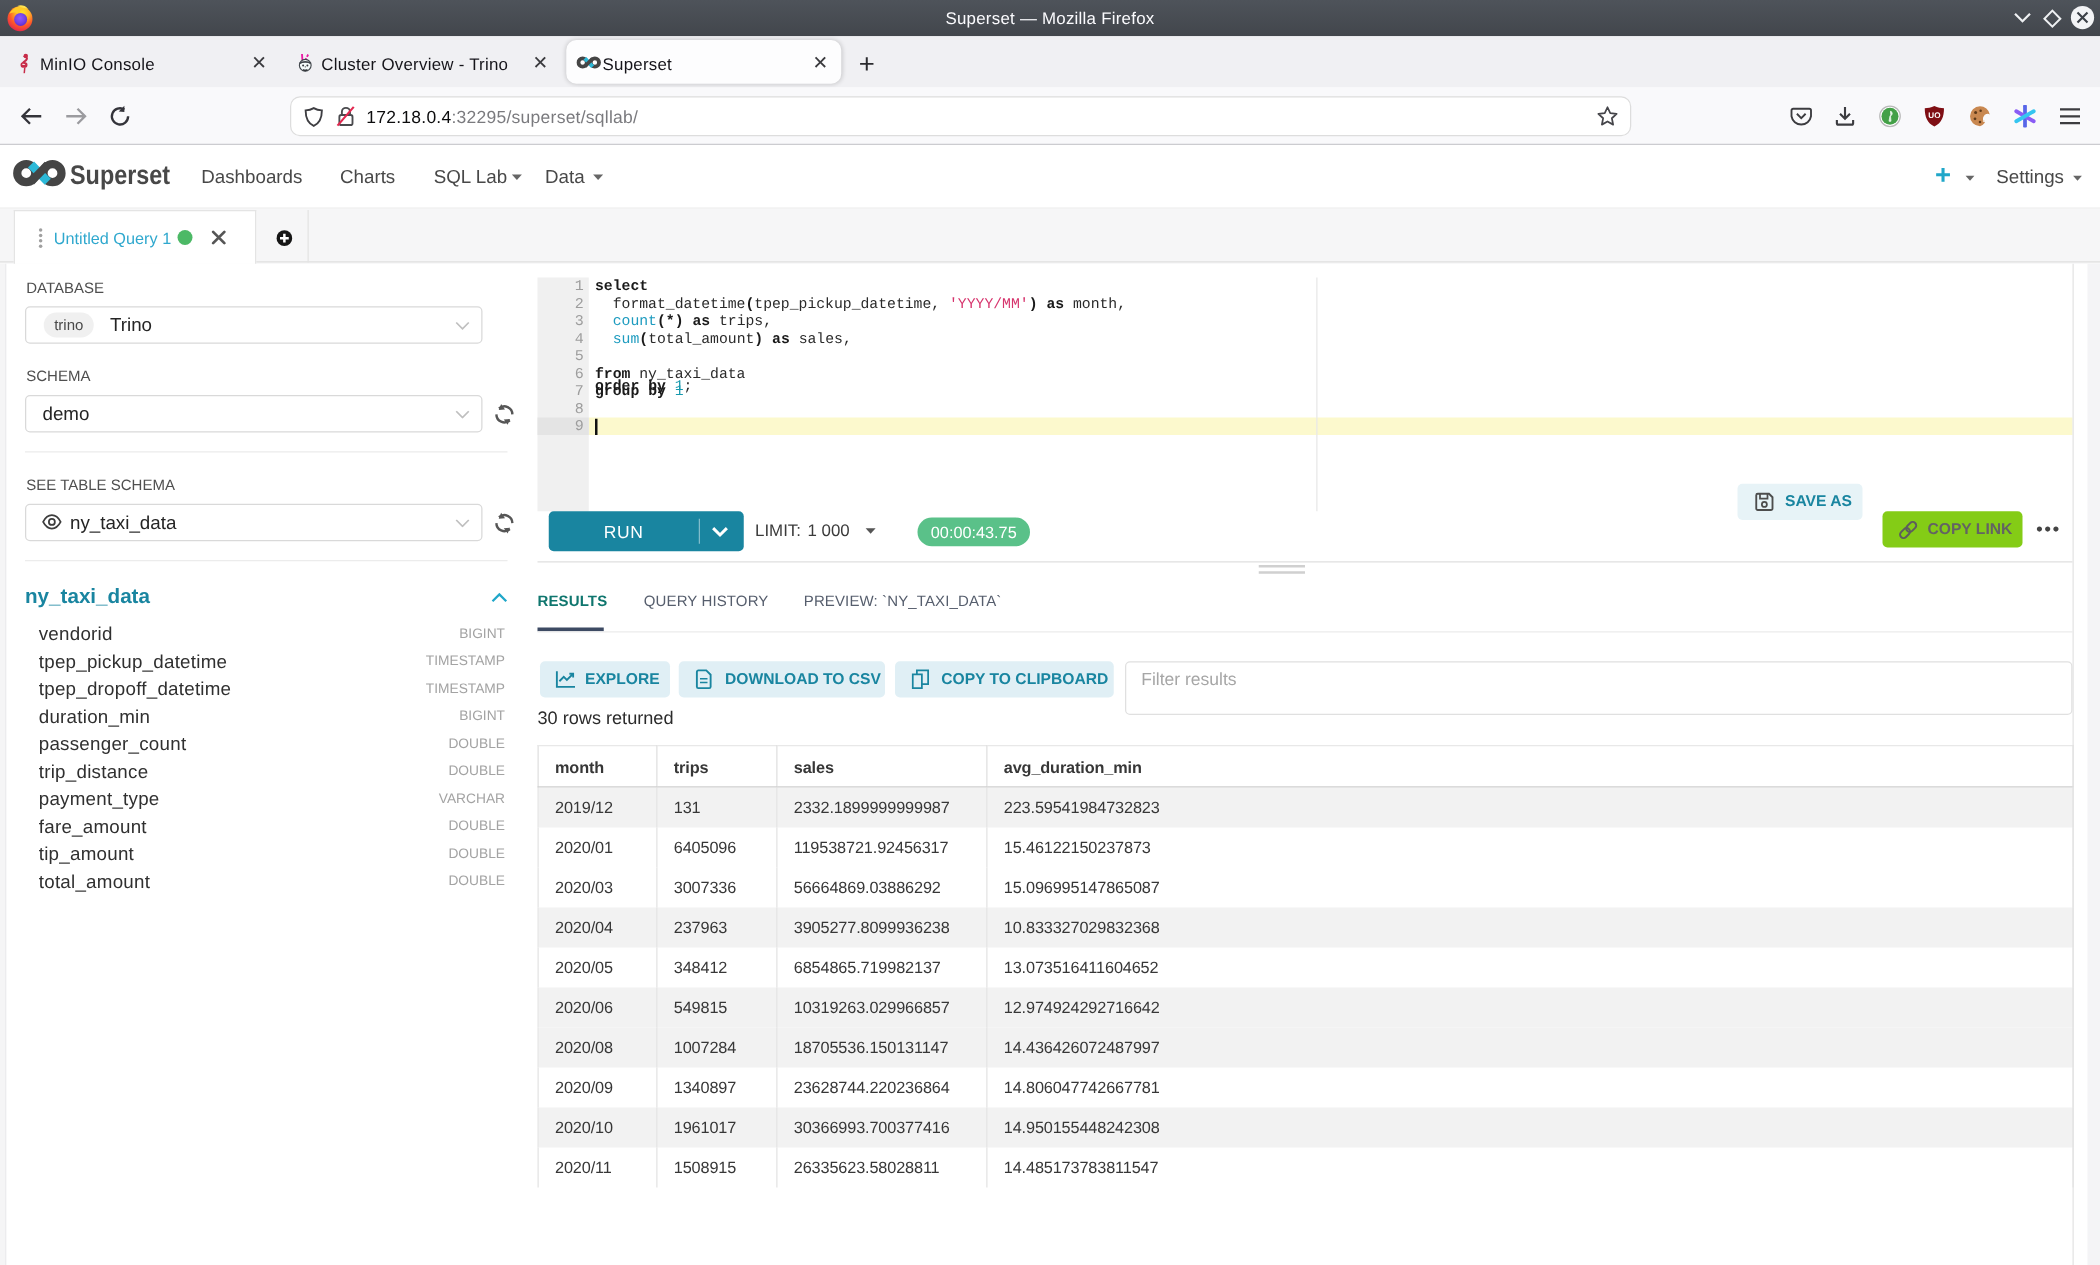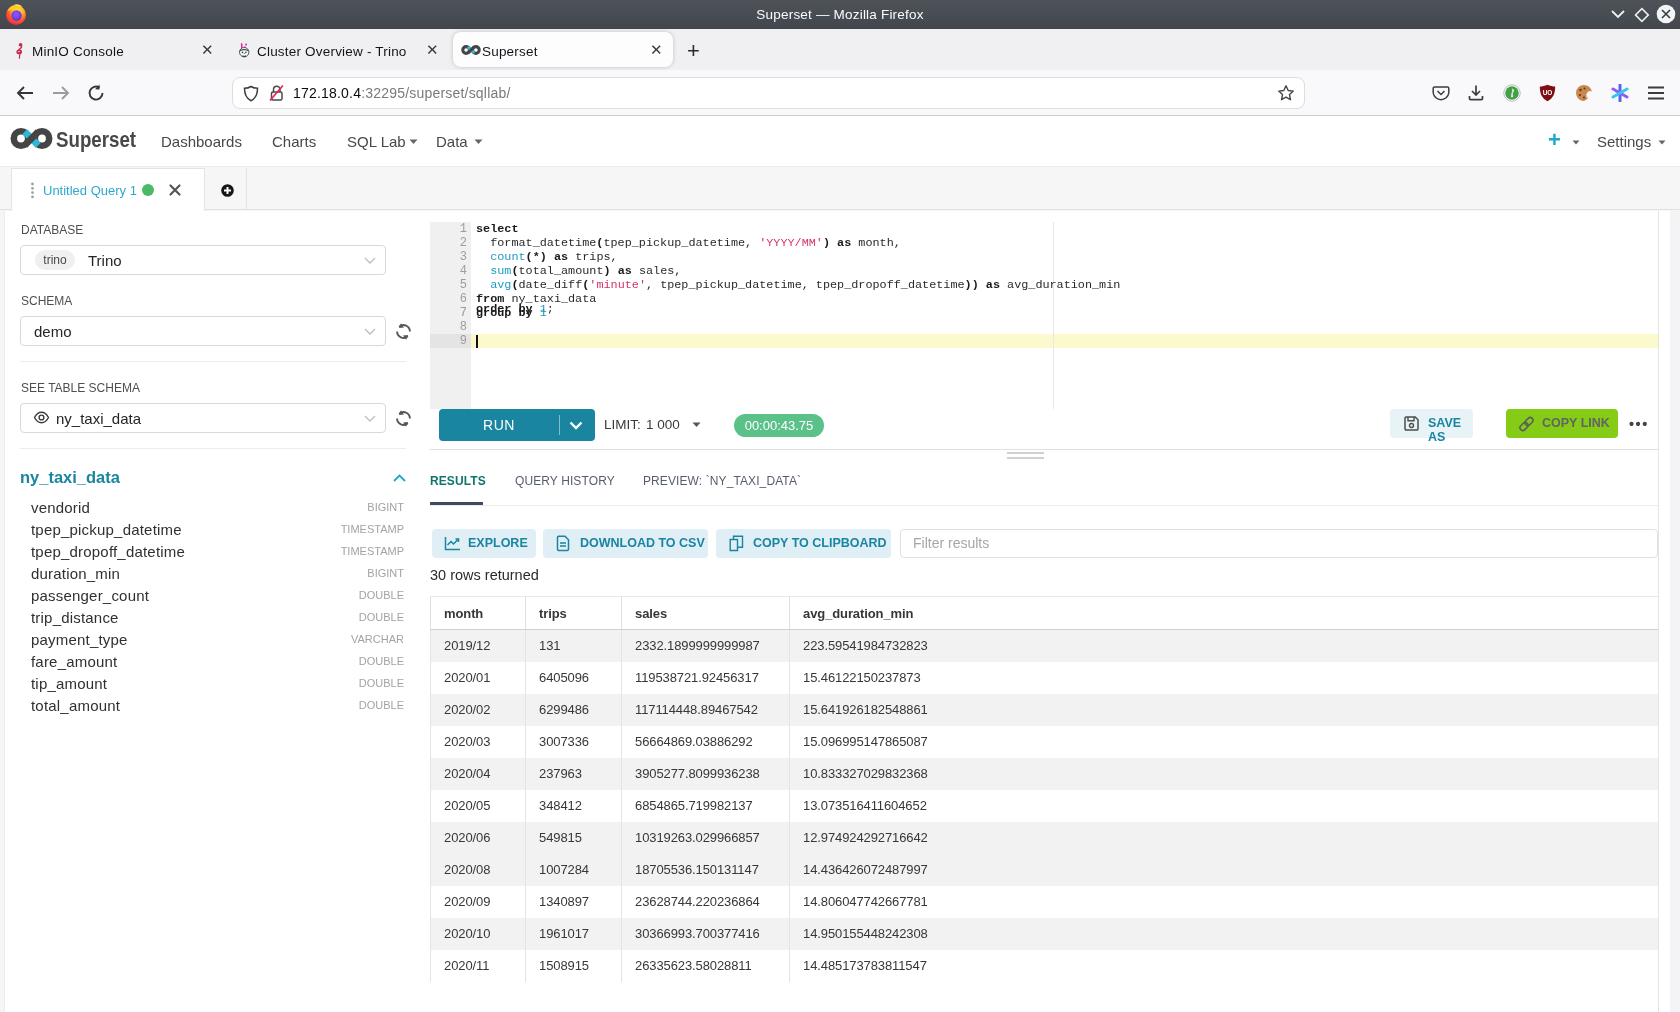--- a/index.html
+++ b/index.html
@@ -66,31 +66,31 @@
   #agutter { left:430px; top:334px; width:41px; height:14px; background:#e4e4e4; }
   #printmargin { left:1053px; top:222px; width:1px; height:187px; background:#e8e8e8; }
 
   
   #runbtn { left:439px; top:409px; width:156px; height:32px; background:#1985a0;
     border-radius:4px; color:#fff; }
   #timer { left:734px; top:414px; width:90px; height:23px; background:#5ac189;
     border-radius:12px; color:#fff; font-size:13px; text-align:center; line-height:23px; }
   .tealbtn { background:#e7f3f7; border-radius:4px; color:#1985a0; font-weight:bold;
     font-size:12.5px; }
-  #savebtn { left:1390px; top:409px; width:83px; height:29px; }
+  #savebtn { left:1390px; top:387px; width:100px; height:29px; }
   #copybtn { left:1506px; top:409px; width:112px; height:29px; background:#84cc16;
     color:#636363; border-radius:4px; font-weight:bold; font-size:12.5px; }
 
   
   #res-border { left:430px; top:449px; width:1228px; height:1px; background:#e0e0e0; }
   .rtab { font-size:12px; letter-spacing:0.1px; color:#565e6d; }
   #resultstab { color:#0f766e; font-weight:bold; }
   .actionbtn { position:absolute; top:529px; height:29px; background:#e0eff5; white-space:nowrap;
     border-radius:4px; color:#1985a0; font-weight:bold; font-size:12.5px; }
-  #filterbox { left:900px; top:529px; width:758px; height:29px; border:1px solid #e0e0e0;
+  #filterbox { left:900px; top:529px; width:758px; height:43px; border:1px solid #e0e0e0;
     border-radius:4px; background:#fff; color:#a6a6a6; font-size:14px;
     line-height:27px; padding-left:12px; }
 
   
   #rtable { left:430px; top:596px; width:1228px; }
   table { border-collapse:collapse; width:1228px; table-layout:fixed;
     font-size:13px; letter-spacing:-0.1px; color:#373737; }
   th { font-weight:bold; text-align:left; height:33px; border:1px solid #e0e0e0;
     border-top:1px solid #e8e8e8; border-bottom:1px solid #cfcfcf; padding-left:13px; background:#fff; }
   td { height:32px; border-left:1px solid #e4e4e4; border-right:1px solid #e4e4e4;
@@ -356,21 +356,20 @@
   <div class="lnum" style="top:264px;">4</div>
   <div class="lnum" style="top:278px;">5</div>
   <div class="lnum" style="top:292px;">6</div>
   <div class="lnum" style="top:306px;">7</div>
   <div class="lnum" style="top:320px;">8</div>
   <div class="lnum" style="top:334px;">9</div>
   <div class="codeline" style="top:222px;"><b>select</b></div>
   <div class="codeline" style="top:236px;">  format_datetime<b>(</b>tpep_pickup_datetime, <span class="str">'YYYY/MM'</span><b>)</b> <b>as</b> month,</div>
   <div class="codeline" style="top:250px;">  <span class="fn">count</span><b>(*)</b> <b>as</b> trips,</div>
   <div class="codeline" style="top:264px;">  <span class="fn">sum</span><b>(</b>total_amount<b>)</b> <b>as</b> sales,</div>
-  <div class="codeline" style="top:278px;">  <span class="fn">avg</span><b>(</b>date_diff<b>(</b><span class="str">'minute'</span>, tpep_pickup_datetime, tpep_dropoff_datetime<b>))</b> <b>as</b> avg_duration_min</div>
   <div class="codeline" style="top:292px;"><b>from</b> ny_taxi_data</div>
   <div class="codeline" style="top:306px;"><b>group</b> <b>by</b> <span class="num">1</span></div>
   <div class="codeline" style="top:302px;"><b>order</b> <b>by</b> <span class="num">1</span>;</div>
   <div class="abs" style="left:476px;top:335px;width:2px;height:13px;background:#111;"></div>
 
   <div class="abs" id="runbtn">
     <div class="abs" style="left:0;top:0;width:120px;height:32px;text-align:center;line-height:32px;font-size:14px;letter-spacing:0.5px;">RUN</div>
     <div class="abs" style="left:120px;top:6px;width:1px;height:20px;background:rgba(255,255,255,0.45);"></div>
     <svg class="abs" style="left:130px;top:12px" width="14" height="9" viewBox="0 0 14 9">
         <path d="M1.5 1.5 L7 7 L12.5 1.5" stroke="#fff" stroke-width="2.4" fill="none"></path>
@@ -456,26 +455,20 @@
             <td>131</td>
             <td>2332.1899999999987</td>
             <td>223.59541984732823</td>
           </tr>
       <tr>
             <td>2020/01</td>
             <td>6405096</td>
             <td>119538721.92456317</td>
             <td>15.46122150237873</td>
           </tr>
-      <tr class="odd">
-            <td>2020/02</td>
-            <td>6299486</td>
-            <td>117114448.89467542</td>
-            <td>15.641926182548861</td>
-          </tr>
       <tr>
             <td>2020/03</td>
             <td>3007336</td>
             <td>56664869.03886292</td>
             <td>15.096995147865087</td>
           </tr>
       <tr class="odd">
             <td>2020/04</td>
             <td>237963</td>
             <td>3905277.8099936238</td>

